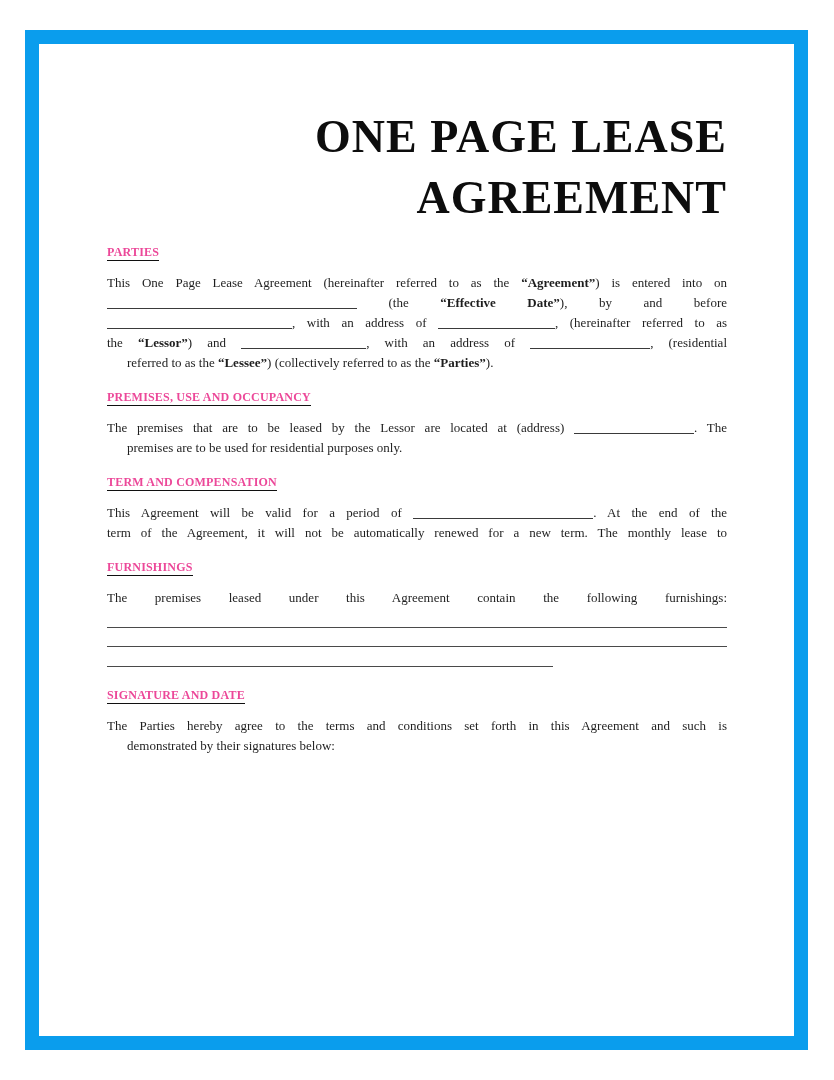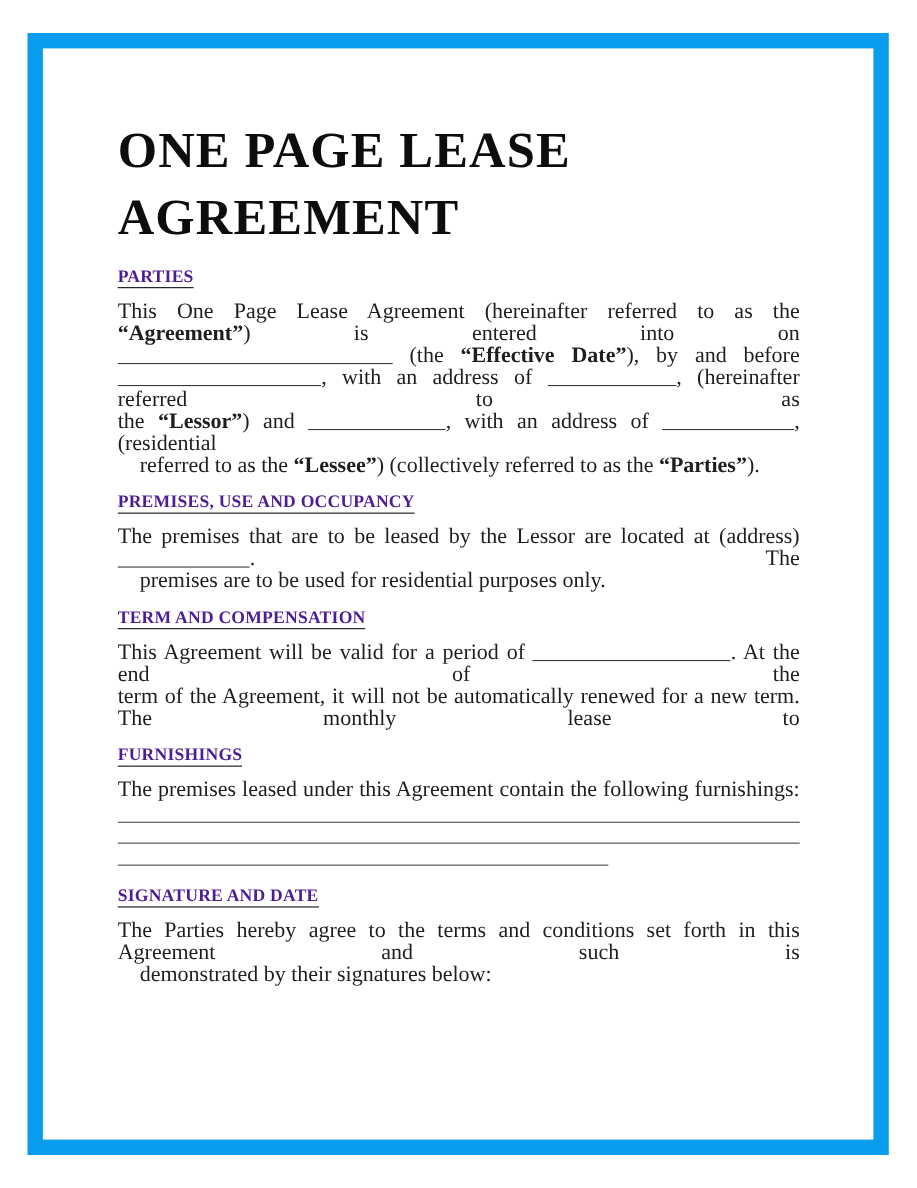--- a/index.html
+++ b/index.html
@@ -10,26 +10,26 @@
   .frame {
     position:absolute; top:30px; left:25px; right:26px; bottom:30px;
     border:14px solid #0a9ded; pointer-events:none;
   }
   .content {
     position:absolute; top:44px; left:39px; width:756px; height:992px;
     box-sizing:border-box; padding:62px 68px 0 68px;
   }
   .title {
     font-size:46px; line-height:61px; font-weight:bold; letter-spacing:1px;
-    text-align:left; color:#0d0d0d; margin:0 0 4px 0;
+    text-align:right; color:#0d0d0d; margin:0 0 4px 0;
   }
-  h2.heading { margin:14px 0 11px 0; font-size:16px; line-height:20px; color:#4c1d95; letter-spacing:0.2px; font-weight:bold; }
+  h2.heading { margin:14px 0 11px 0; font-size:12px; line-height:20px; color:#ec4899; letter-spacing:0.2px; font-weight:bold; }
   h2.heading .hu { border-bottom:1.6px solid #101010; padding-bottom:1px; }
   .line {
-    font-size:20px; line-height:20px; color:#1e1e1e;
+    font-size:13px; line-height:20px; color:#1e1e1e;
     text-align:justify; text-align-last:justify;
   }
   .line.l { text-align-last:left;margin-left:20px; }
   .b { font-weight:bold; }
   .blank {
     display:inline-block; height:13px; margin-bottom:-2px;
     border-bottom:1.4px solid #3a3a3a;
   }
   .rule { height:0; border-bottom:1.4px solid #4a4a4a; margin:18.6px 0; }
 </style>

